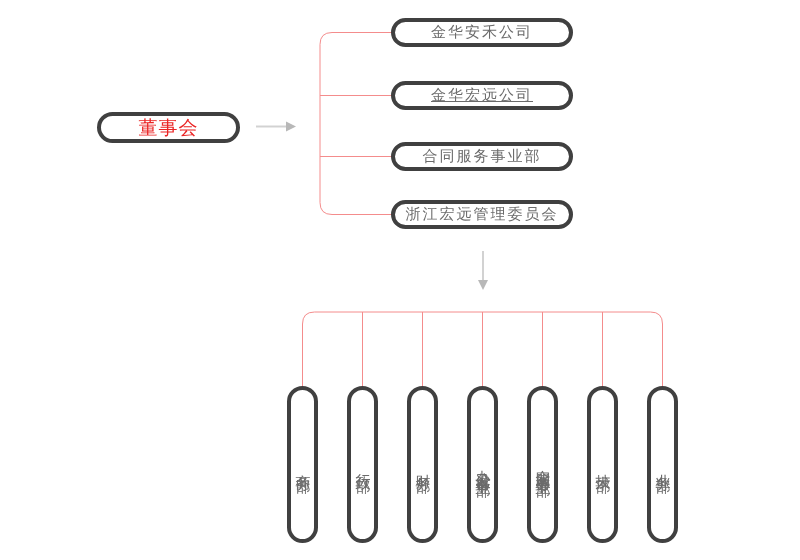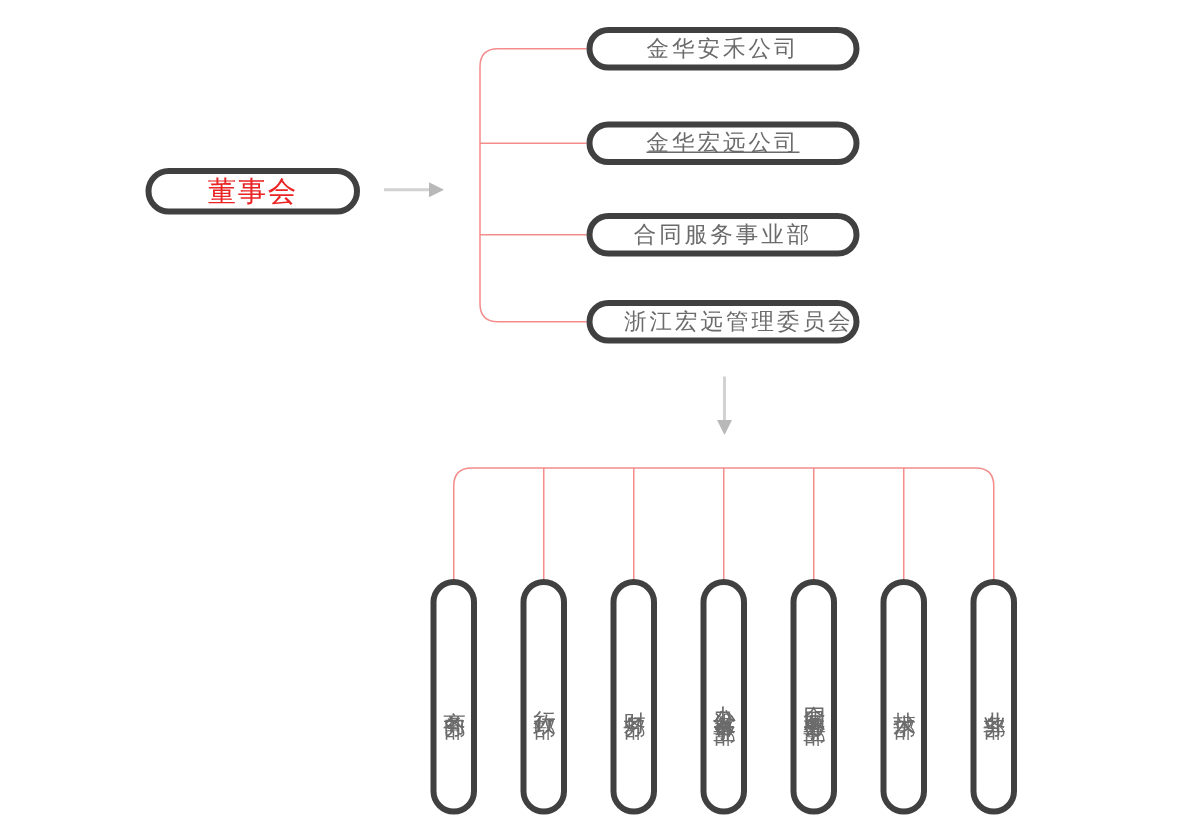--- a/index.html
+++ b/index.html
@@ -48,21 +48,21 @@
     font-family: Liberation Mono, monospace;
   }
   .node-company {
     left: 391px;
     width: 182px;
     height: 29px;
   }
   .node-company.c0 { top: 18px; }
   .node-company.c1 { top: 81px; text-decoration: underline; }
   .node-company.c2 { top: 142px; }
-  .node-company.c3 { top: 200px; justify-content: flex-end; }
+  .node-company.c3 { top: 200px; }
   .node-dept {
     top: 386px;
     width: 31px;
     height: 157px;
     border-radius: 16px;
     letter-spacing: 0;
   }
   .node-dept .vtext {
     writing-mode: vertical-rl;
     text-orientation: upright;

